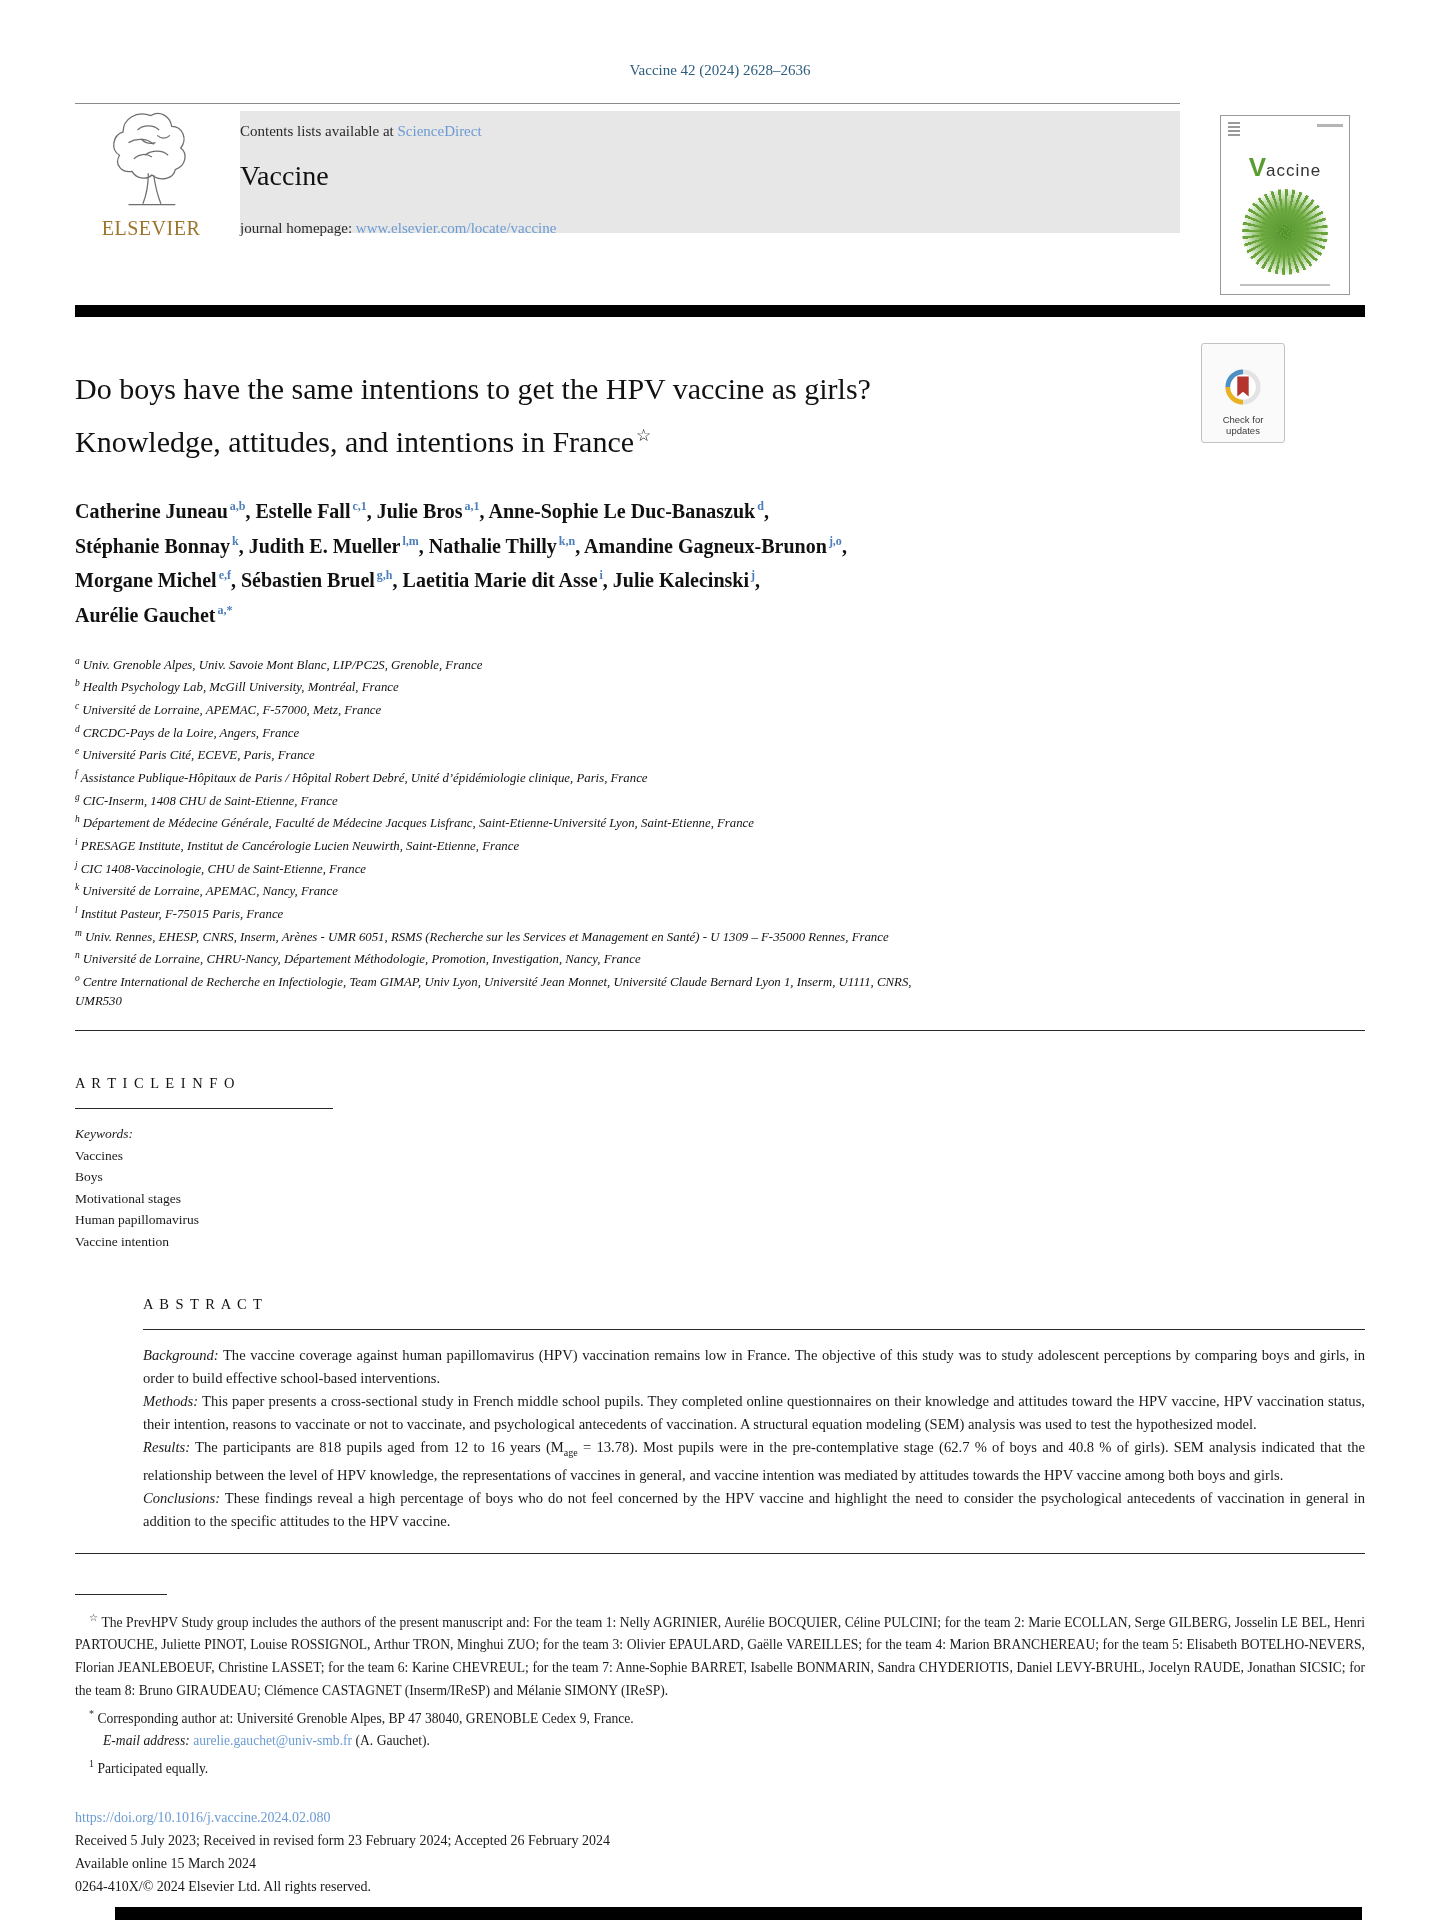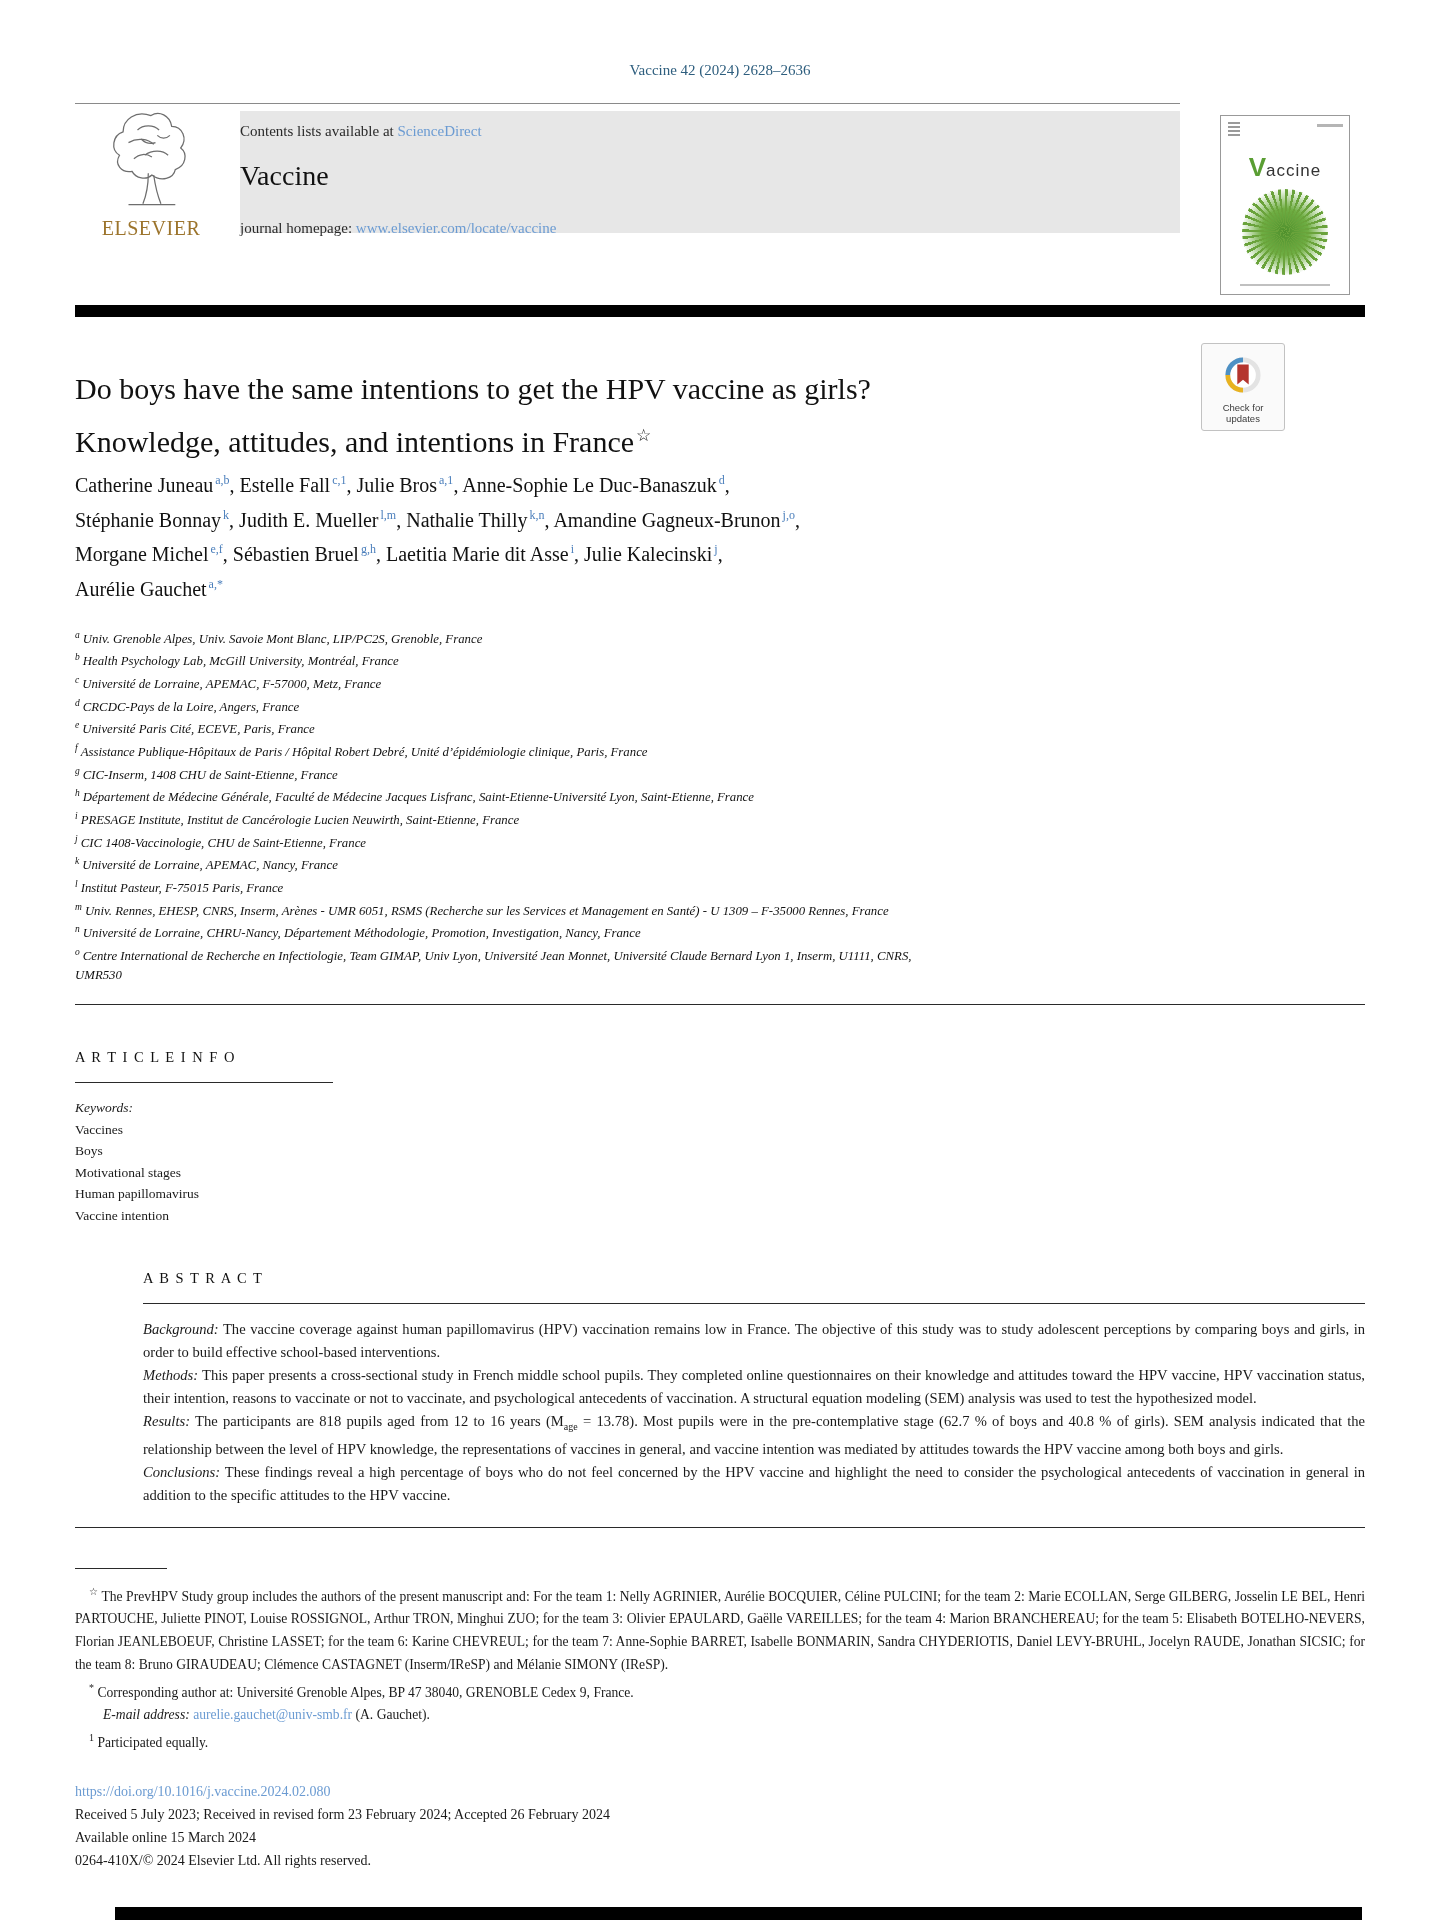--- a/index.html
+++ b/index.html
@@ -36,25 +36,25 @@
        radial-gradient(circle at 50% 50%, #4e8f2c 0%, #6fae43 38%, rgba(255,255,255,0) 72%);}
   .cover-bottom-line{position:absolute;bottom:8px;left:15%;width:70%;height:2px;background:#c0c0c0;}
 
   .black-bar{height:12px;background:#000;}
 
   
   .title-section{position:relative;padding-top:48px;}
   .title-line{font-size:30px;line-height:47px;color:#111;}
   .title-star{font-size:17px;vertical-align:super;margin-left:2px;}
   .crossmark{position:absolute;top:26px;right:80px;width:78px;border:1px solid #c2c2c2;border-radius:3px;
-     background:#fafafa;text-align:center;padding:12px 2px 6px;}
+     background:#fafafa;text-align:center;padding:24px 2px 6px;}
   .crossmark-text{font-family:"Liberation Sans","DejaVu Sans",sans-serif;font-size:9.5px;line-height:11px;color:#3a3a3a;margin-top:4px;}
 
   
-  .authors{font-size:20px;line-height:30px;color:#111;}
+  .authors{margin-top:26px;font-size:20px;line-height:30px;color:#111;font-weight:bold;}
   .authors sup{font-size:12px;color:#4a7ebb;margin-left:2px;}
 
   
   .affiliations{margin-top:22px;font-size:12.8px;line-height:18.4px;font-style:italic;color:#111;}
   .affiliations sup{font-size:9.5px;margin-right:3px;}
 
   .rule-full{border:none;border-top:1px solid #2a2a2a;margin:20px 0 0 0;}
 
   
   .columns{display:flex;flex-direction:column;}

